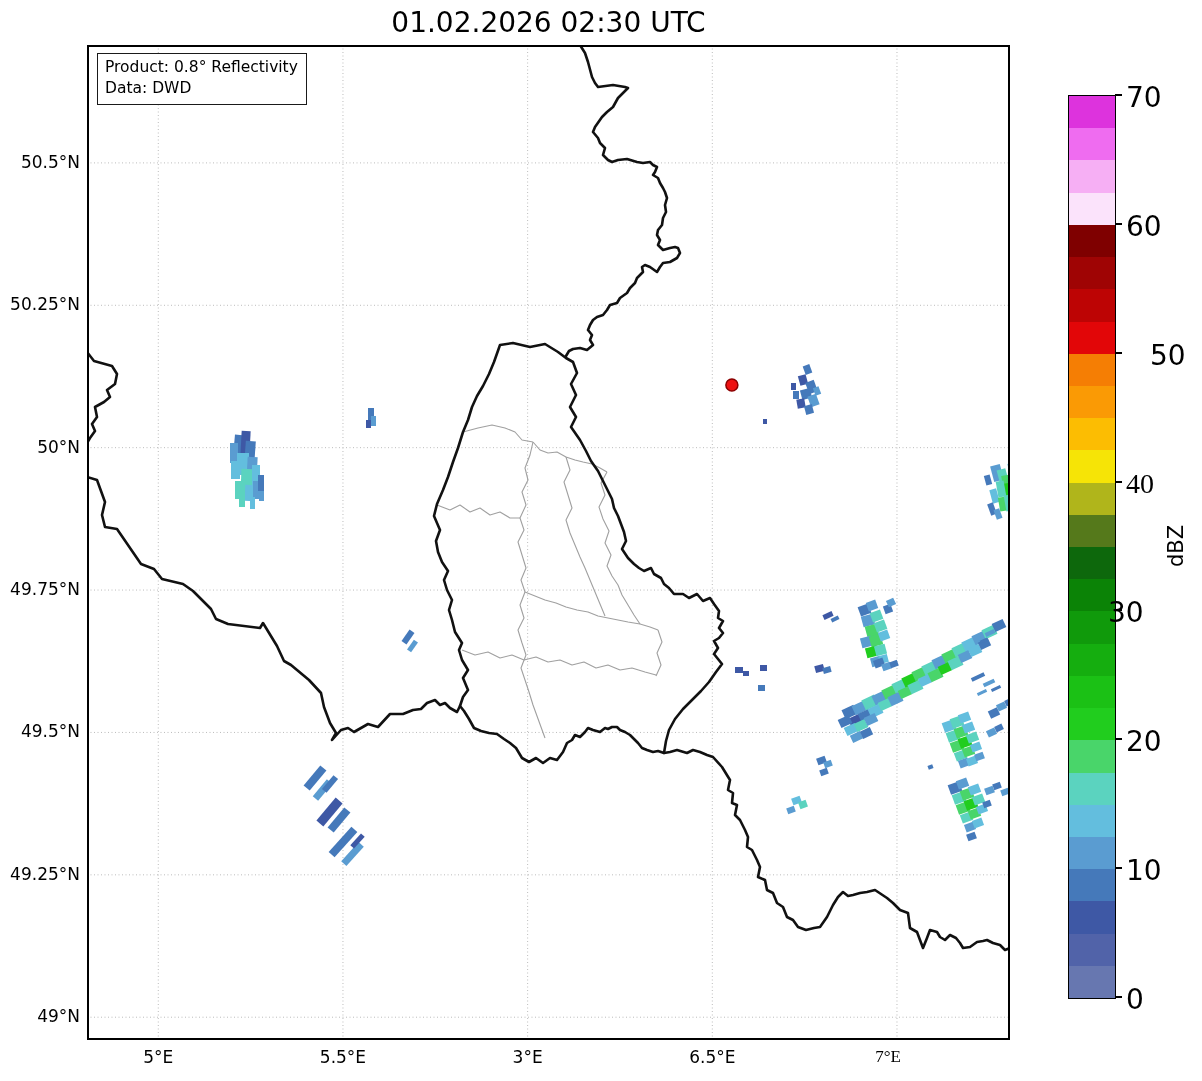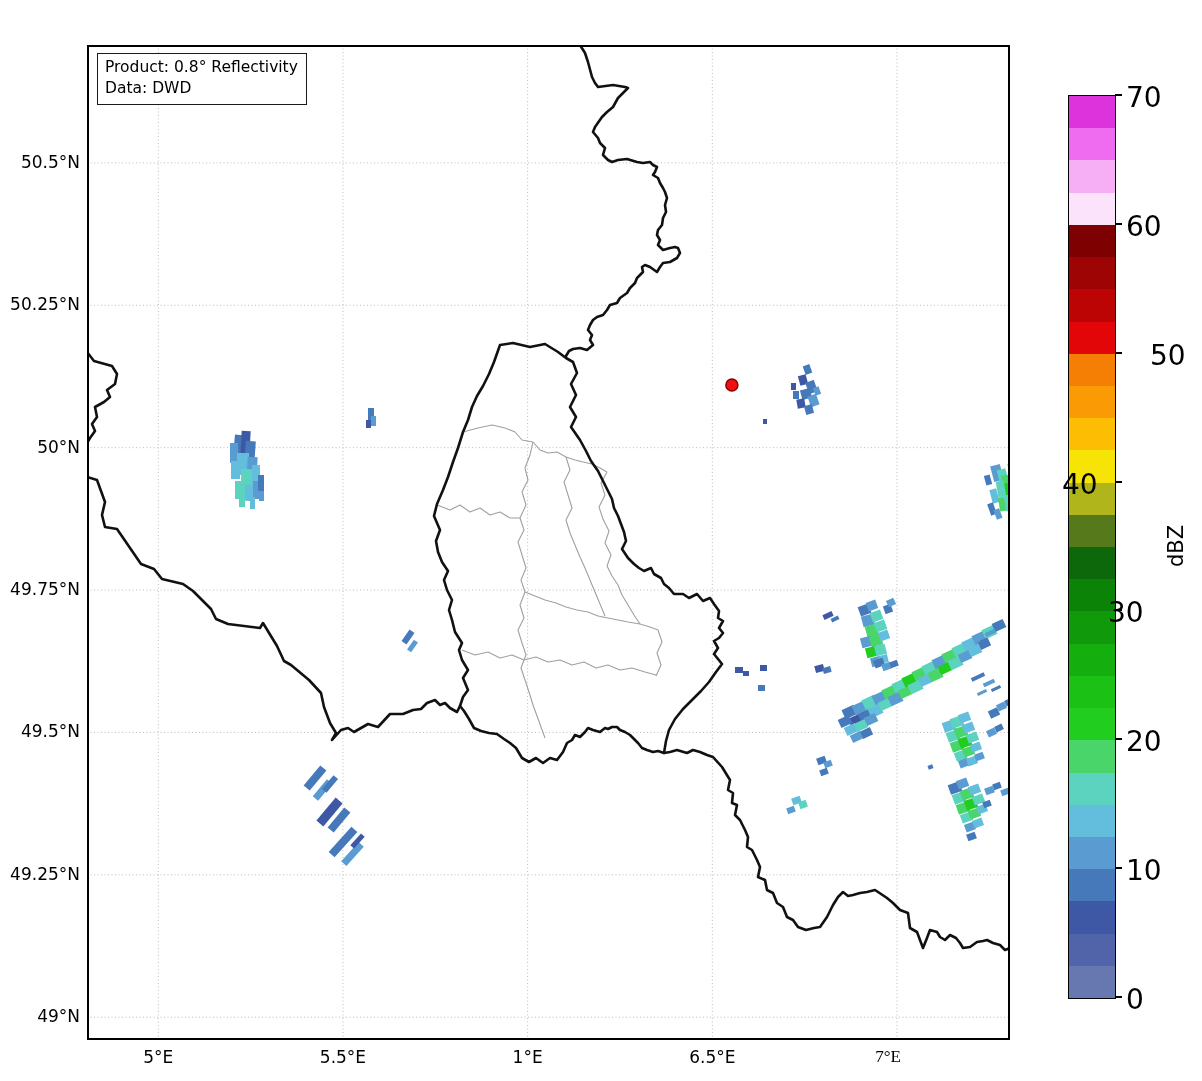--- a/index.html
+++ b/index.html
@@ -18,20 +18,21 @@
   .cseg{position:absolute;left:0;width:46px;}
   .ctick{position:absolute;background:#000;width:7px;height:2px;}
   .clab{position:absolute;font-size:28px;white-space:nowrap;}
   .cbar-title{position:absolute;left:1131px;top:531px;width:90px;height:30px;line-height:30px;
               text-align:center;font-size:21px;transform:rotate(-90deg);transform-origin:center;}
 </style>
 </head>
 <body>
 
 <div class="fig">
+  <div class="title">01.02.2026 02:30 UTC</div>
 
   <div id="ylabels">
       <div class="ylab" style="top: 151.896px; position: absolute; left: 7px; width: 73px;">50.5°N</div>
       <div class="ylab" style="top: 294.283px; position: absolute; left: 7px; width: 73px;">50.25°N</div>
       <div class="ylab" style="top: 436.67px; position: absolute; left: 7px; width: 73px;">50°N</div>
       <div class="ylab" style="top: 579.057px; position: absolute; left: 7px; width: 73px;">49.75°N</div>
       <div class="ylab" style="top: 721.444px; position: absolute; left: 7px; width: 73px;">49.5°N</div>
       <div class="ylab" style="top: 863.831px; position: absolute; left: 7px; width: 73px;">49.25°N</div>
       <div class="ylab" style="top: 1006.22px; position: absolute; left: 7px; width: 73px;">49°N</div>
     </div>
@@ -235,21 +236,21 @@
       </svg>
     <div class="anno">
       <div>Product: 0.8° Reflectivity</div>
       <div>Data: DWD</div>
     </div>
   </div>
 
   <div id="xlabels">
       <div class="xlab" style="position: absolute; left: 113.284px; top: 1047px;">5°E</div>
       <div class="xlab" style="position: absolute; left: 297.958px; top: 1047px;">5.5°E</div>
-      <div class="xlab" style="position: absolute; left: 482.632px; top: 1047px;">1°E</div>
+      <div class="xlab" style="position: absolute; left: 482.632px; top: 1047px;">3°E</div>
       <div class="xlab" style="position: absolute; left: 667.306px; top: 1047px;">6.5°E</div>
       <div class="xlab" style="position: absolute; left: 843px; top: 1047px; font-family: Liberation Serif, serif;">7°E</div>
     </div>
 
   <div class="cbar" id="cbar">
       <div class="cseg" style="bottom: 0px; height: 32.7143px; background: rgb(103, 119, 176);"></div>
       <div class="cseg" style="bottom: 32.2143px; height: 32.7143px; background: rgb(81, 99, 169);"></div>
       <div class="cseg" style="bottom: 64.4286px; height: 32.7143px; background: rgb(62, 88, 165);"></div>
       <div class="cseg" style="bottom: 96.6429px; height: 32.7143px; background: rgb(69, 121, 186);"></div>
       <div class="cseg" style="bottom: 128.857px; height: 32.7143px; background: rgb(90, 156, 209);"></div>
@@ -280,21 +281,21 @@
   <div id="cbarticks">
       <div class="ctick" style="left: 1115px; top: 996px;"></div>
       <div class="clab" style="left: 1126px; top: 983px;">0</div>
       <div class="ctick" style="left: 1115px; top: 867.143px;"></div>
       <div class="clab" style="left: 1126px; top: 854.143px;">10</div>
       <div class="ctick" style="left: 1115px; top: 738.286px;"></div>
       <div class="clab" style="left: 1126px; top: 725.286px;">20</div>
       <div class="ctick" style="left: 1115px; top: 609.429px;"></div>
       <div class="clab" style="left: 1108px; top: 596.429px;">30</div>
       <div class="ctick" style="left: 1115px; top: 480.571px;"></div>
-      <div class="clab" style="left: 1062px; top: 467.571px;">40</div>
+      <div class="clab" style="left: 1126px; top: 467.571px; font-family: Liberation Serif, serif;">40</div>
       <div class="ctick" style="left: 1115px; top: 351.714px;"></div>
       <div class="clab" style="left: 1126px; top: 338.714px; margin-left: 24px;">50</div>
       <div class="ctick" style="left: 1115px; top: 222.857px;"></div>
       <div class="clab" style="left: 1126px; top: 209.857px;">60</div>
       <div class="ctick" style="left: 1115px; top: 94px;"></div>
       <div class="clab" style="left: 1126px; top: 81px;">70</div>
     </div>
   <div class="cbar-title">dBZ</div>
 </div>
 

